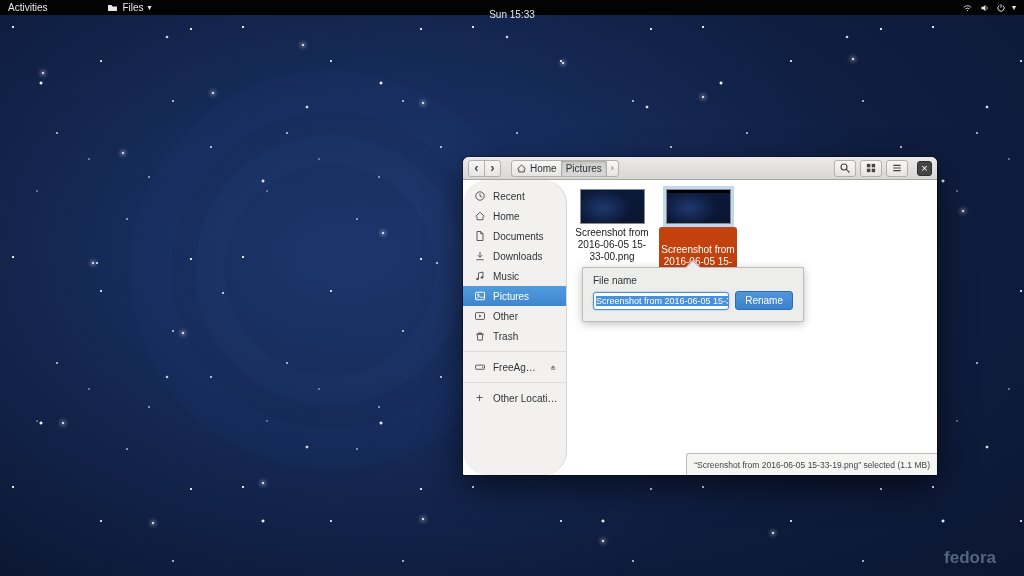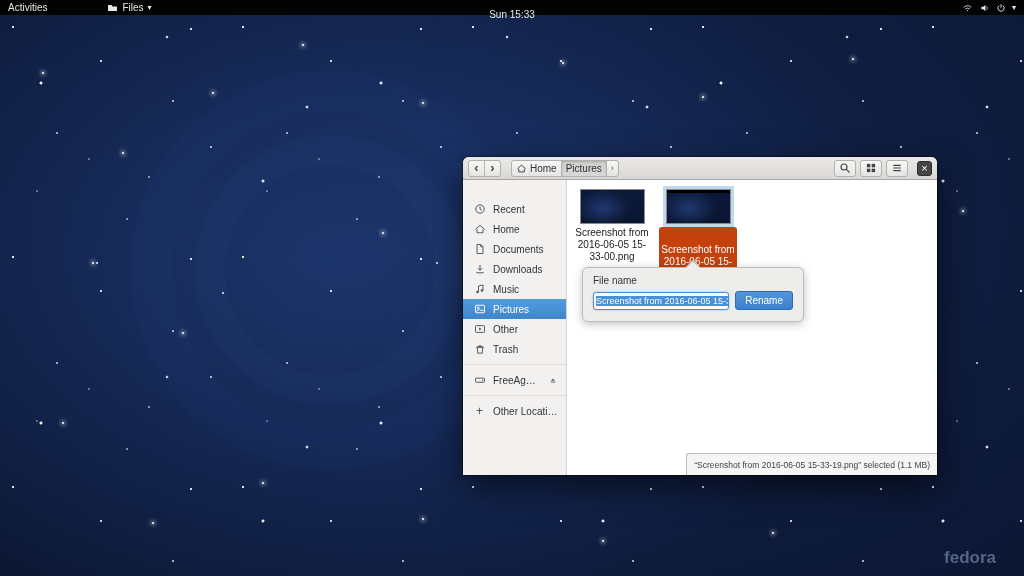--- a/index.html
+++ b/index.html
@@ -96,21 +96,21 @@
     width:15px; height:15px; margin-left:5px;
     background:#454545; border:1px solid #2e2e2e; border-radius:3px;
     color:#fff; font-size:11px; line-height:13px; text-align:center; cursor:default;
   }
 
   .win-body { flex:1; display:flex; min-height:0; border-radius:0 0 1px 1px; overflow:hidden; }
 
   
   .sidebar {
     width:104px; flex:0 0 104px; background:#f2f1f0; border-right:1px solid #d5d4d2;
-    padding-top:19px; display:flex; flex-direction:column;
+    padding-top:6px; display:flex; flex-direction:column;border-radius:24px;
   }
   .side-item {
     height:20px; display:flex; align-items:center; gap:7px; padding:0 6px 0 10px;
     color:#2e3436; cursor:default;
   }
   .side-item .slabel { white-space:nowrap; overflow:hidden; text-overflow:ellipsis; flex:1; }
   .side-item.selected { background:linear-gradient(#509cdc,#3f86cd); color:#fff; }
   .side-item.selected svg * { stroke:#fff; }
   .sicon { width:13px; display:flex; justify-content:center; flex:0 0 13px; }
   .side-sep { height:1px; background:#dddcda; margin:5px 0; }
@@ -134,21 +134,21 @@
   .mini-topbar { position:absolute; left:0; top:0; right:0; height:3px; background:#000; }
   .fname {
     margin-top:3px; width:78px; text-align:center; font-size:10px; line-height:1.18;
     color:#1a1a1a; word-wrap:break-word;
   }
   .file.selected .fname { background:#c2410c; color:#fff; border-radius:3px; padding:17px 2px; }
 
   
   .popover {
     position:absolute; left:15px; top:87px; width:222px;
-    background:#ededec; border:1px solid #bdbcba; border-radius:6px;
+    background:#ededec; border:1px solid #bdbcba; border-radius:1px;
     box-shadow:0 2px 8px rgba(0,0,0,.25);
     padding:7px 10px 11px 10px; z-index:5;
   }
   .pop-arrow {
     position:absolute; top:-6px; left:105px; width:10px; height:10px;
     background:#ededec; border-left:1px solid #bdbcba; border-top:1px solid #bdbcba;
     transform:rotate(45deg);
   }
   .pop-label { color:#2e3436; margin-bottom:5px; }
   .pop-row { display:flex; gap:6px; align-items:center; }

